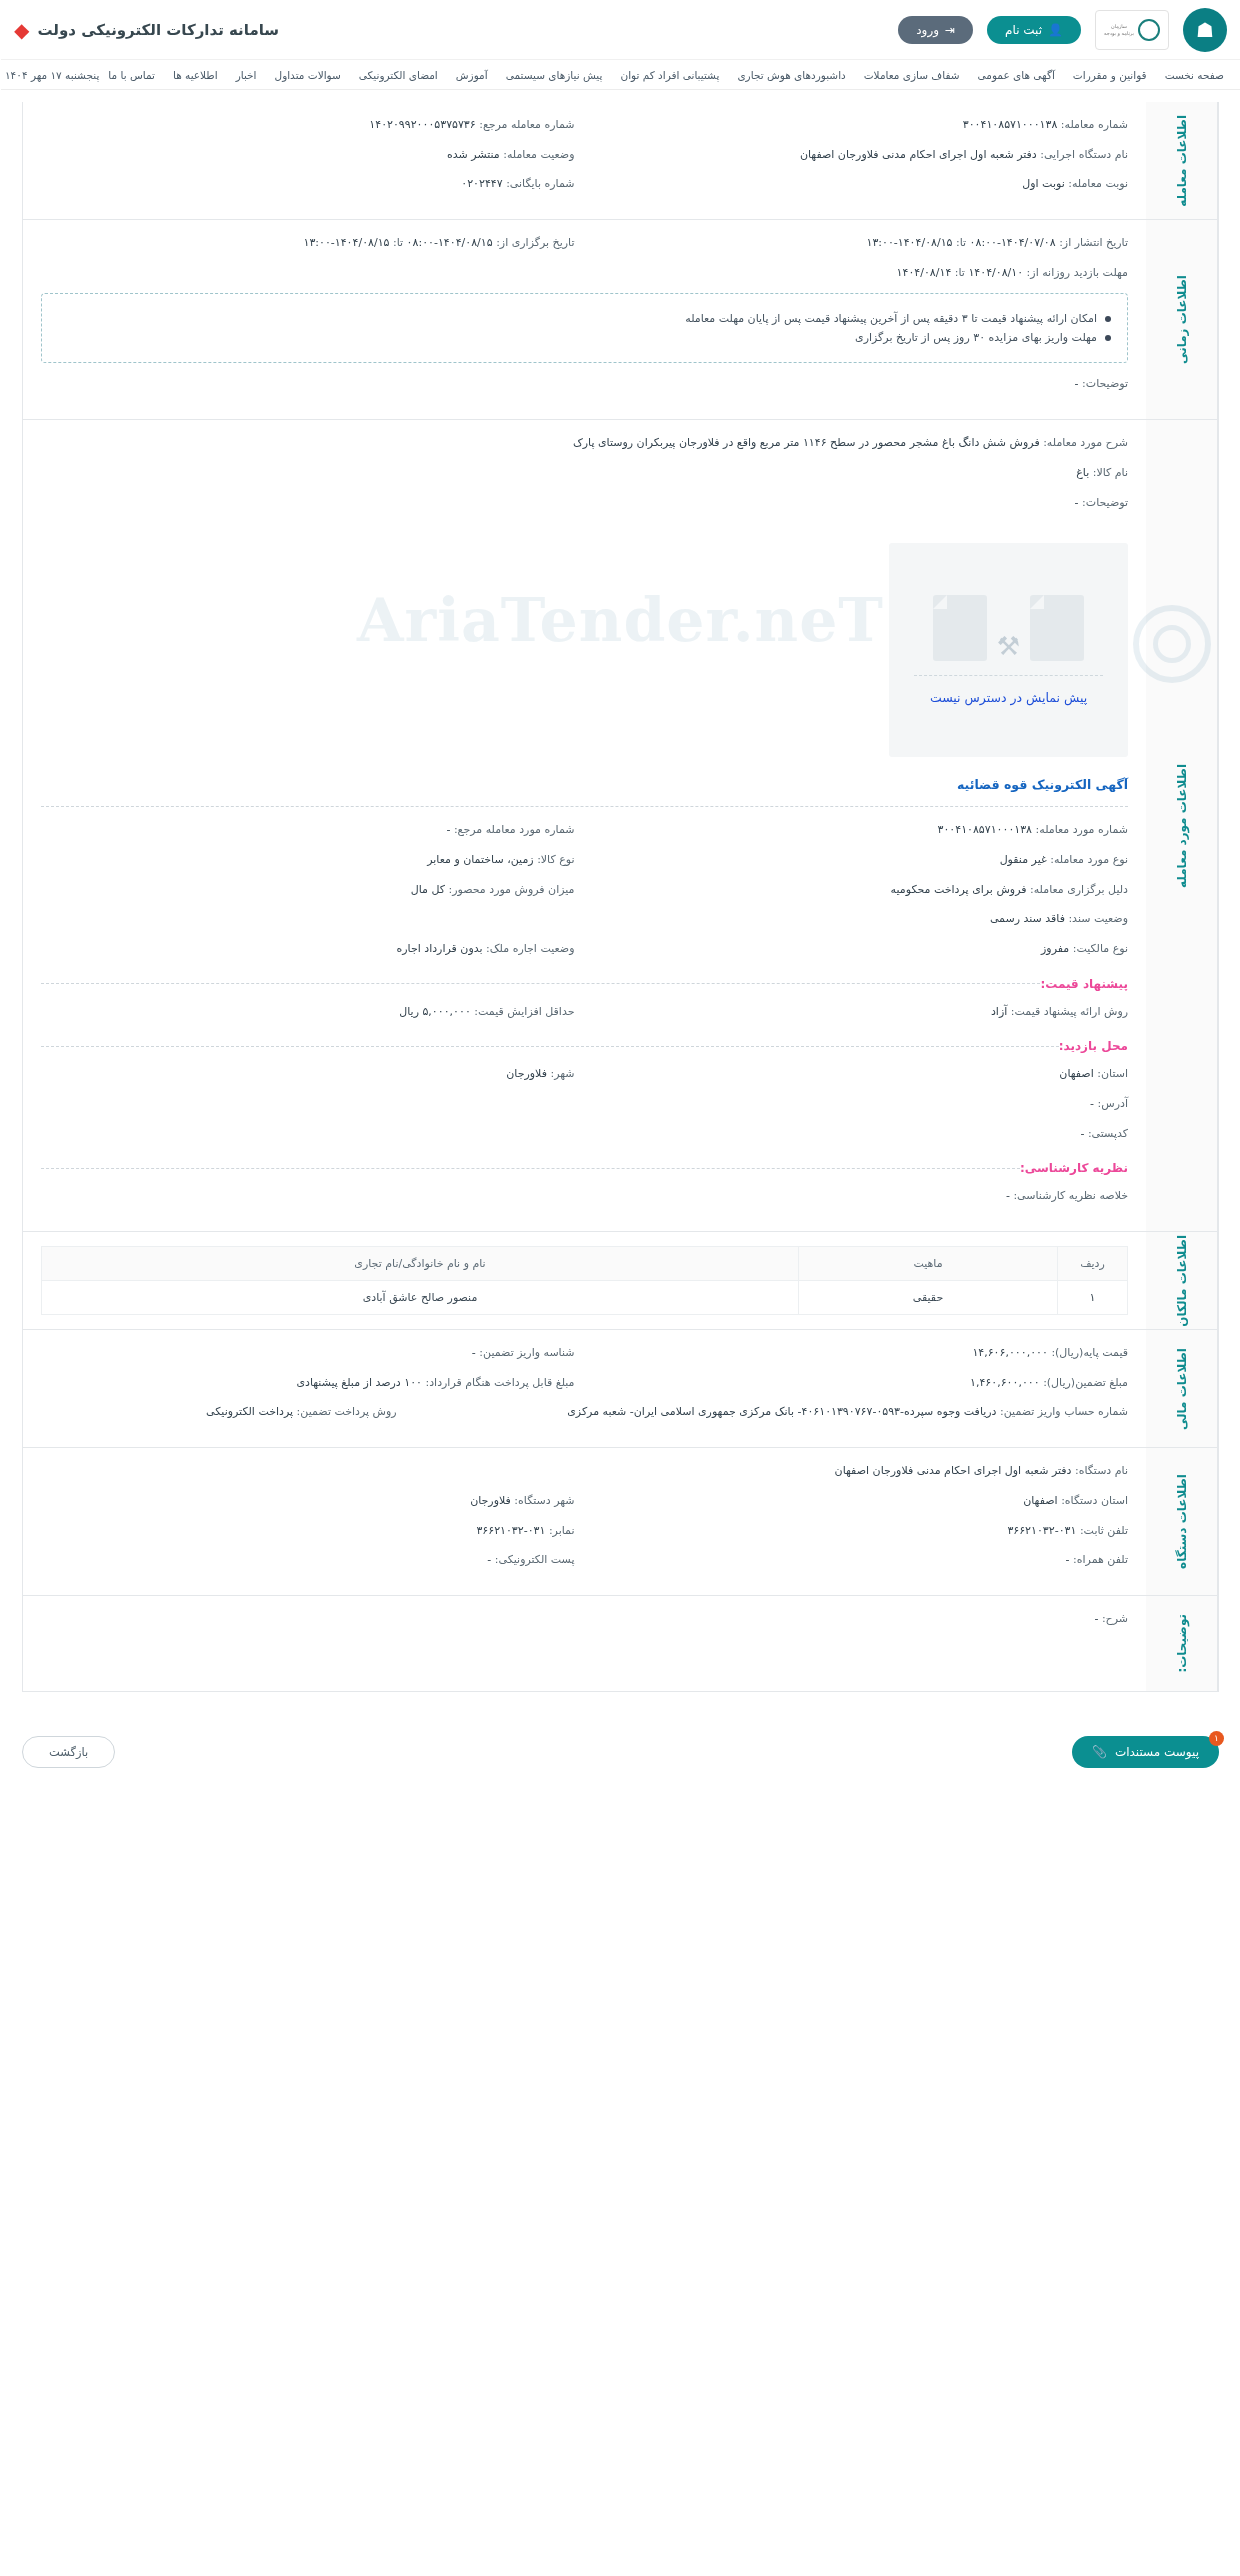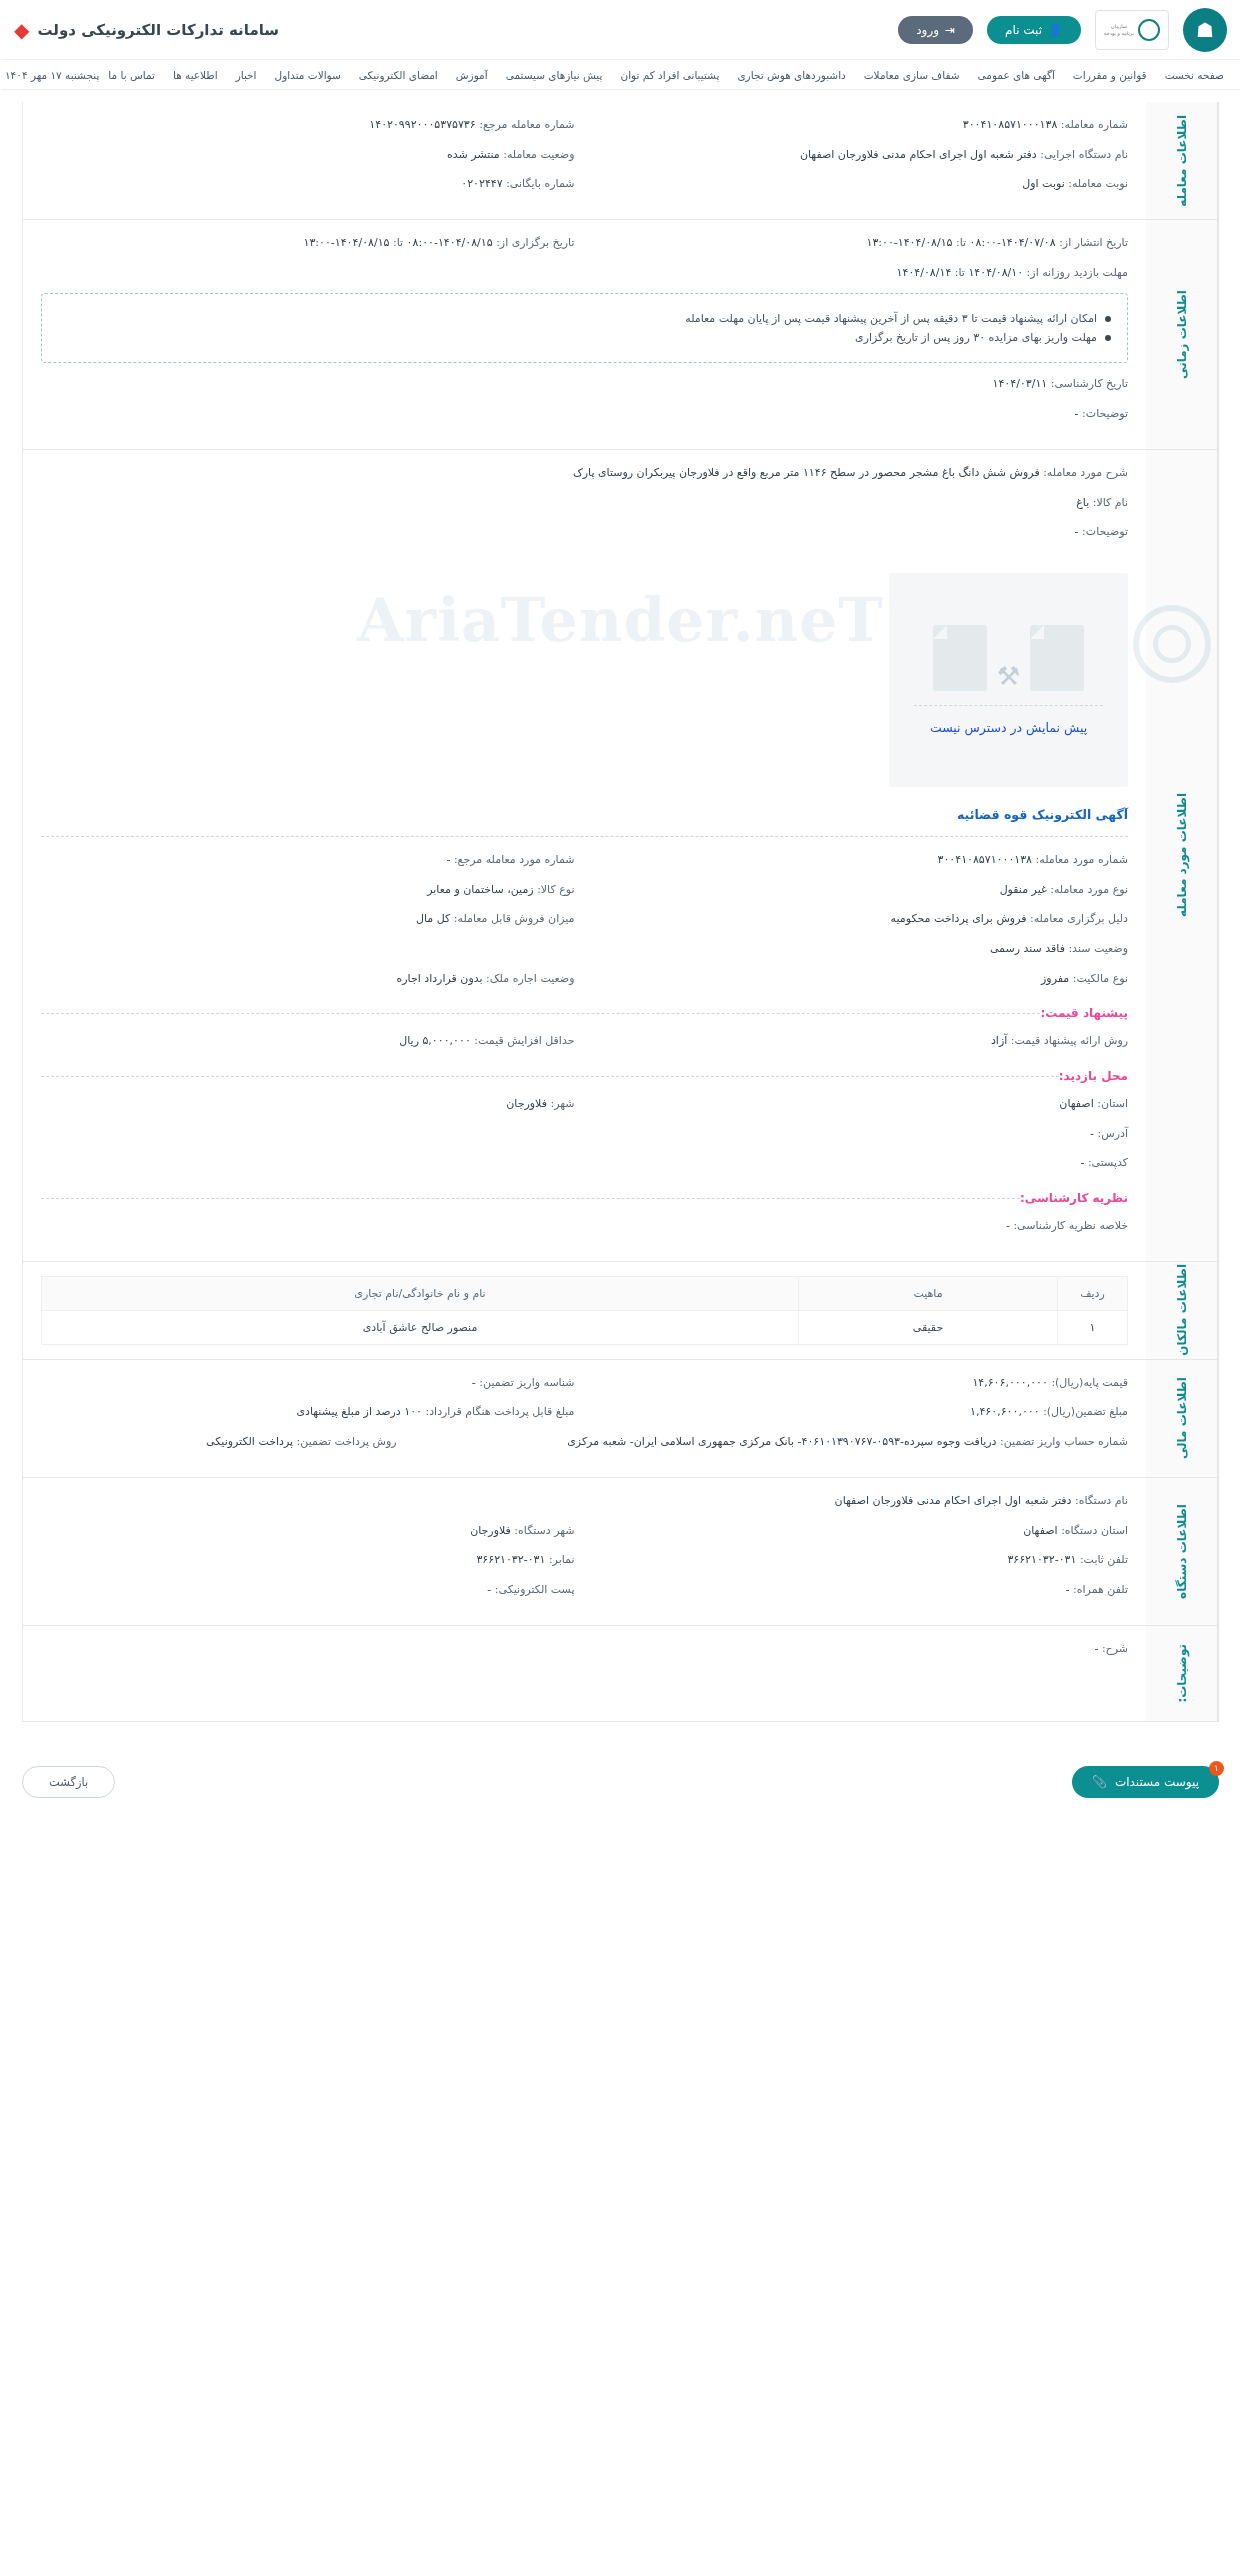--- a/index.html
+++ b/index.html
@@ -351,27 +351,20 @@
           <span>امکان ارائه پیشنهاد قیمت تا ۳ دقیقه پس از آخرین پیشنهاد قیمت پس از پایان مهلت معامله</span>
         </div>
         <div>
           <span class="bullet"></span>
           <span>مهلت واریز بهای مزایده ۳۰ روز پس از تاریخ برگزاری</span>
         </div>
       </div>
 
       <div class="row">
         <div class="cell">
-          <span class="lbl">تاریخ کارشناسی:</span>
-          <span class="val">۱۴۰۴/۰۳/۱۱</span>
-        </div>
-        <div class="cell"></div>
-      </div>
-      <div class="row">
-        <div class="cell">
           <span class="lbl">توضیحات:</span>
           <span class="val">-</span>
         </div>
         <div class="cell"></div>
       </div>
     </div>
   </div>
 
   <div class="section">
     <div class="sec-label">
@@ -434,21 +427,21 @@
           <span class="lbl">نوع کالا:</span>
           <span class="val">زمین، ساختمان و معابر</span>
         </div>
       </div>
       <div class="row">
         <div class="cell">
           <span class="lbl">دلیل برگزاری معامله:</span>
           <span class="val">فروش برای پرداخت محکومیه</span>
         </div>
         <div class="cell">
-          <span class="lbl">میزان فروش قابل معامله:</span>
+          <span class="lbl">میزان فروش مورد محصور:</span>
           <span class="val">کل مال</span>
         </div>
       </div>
       <div class="row">
         <div class="cell">
           <span class="lbl">وضعیت سند:</span>
           <span class="val">فاقد سند رسمی</span>
         </div>
         <div class="cell"></div>
       </div>

